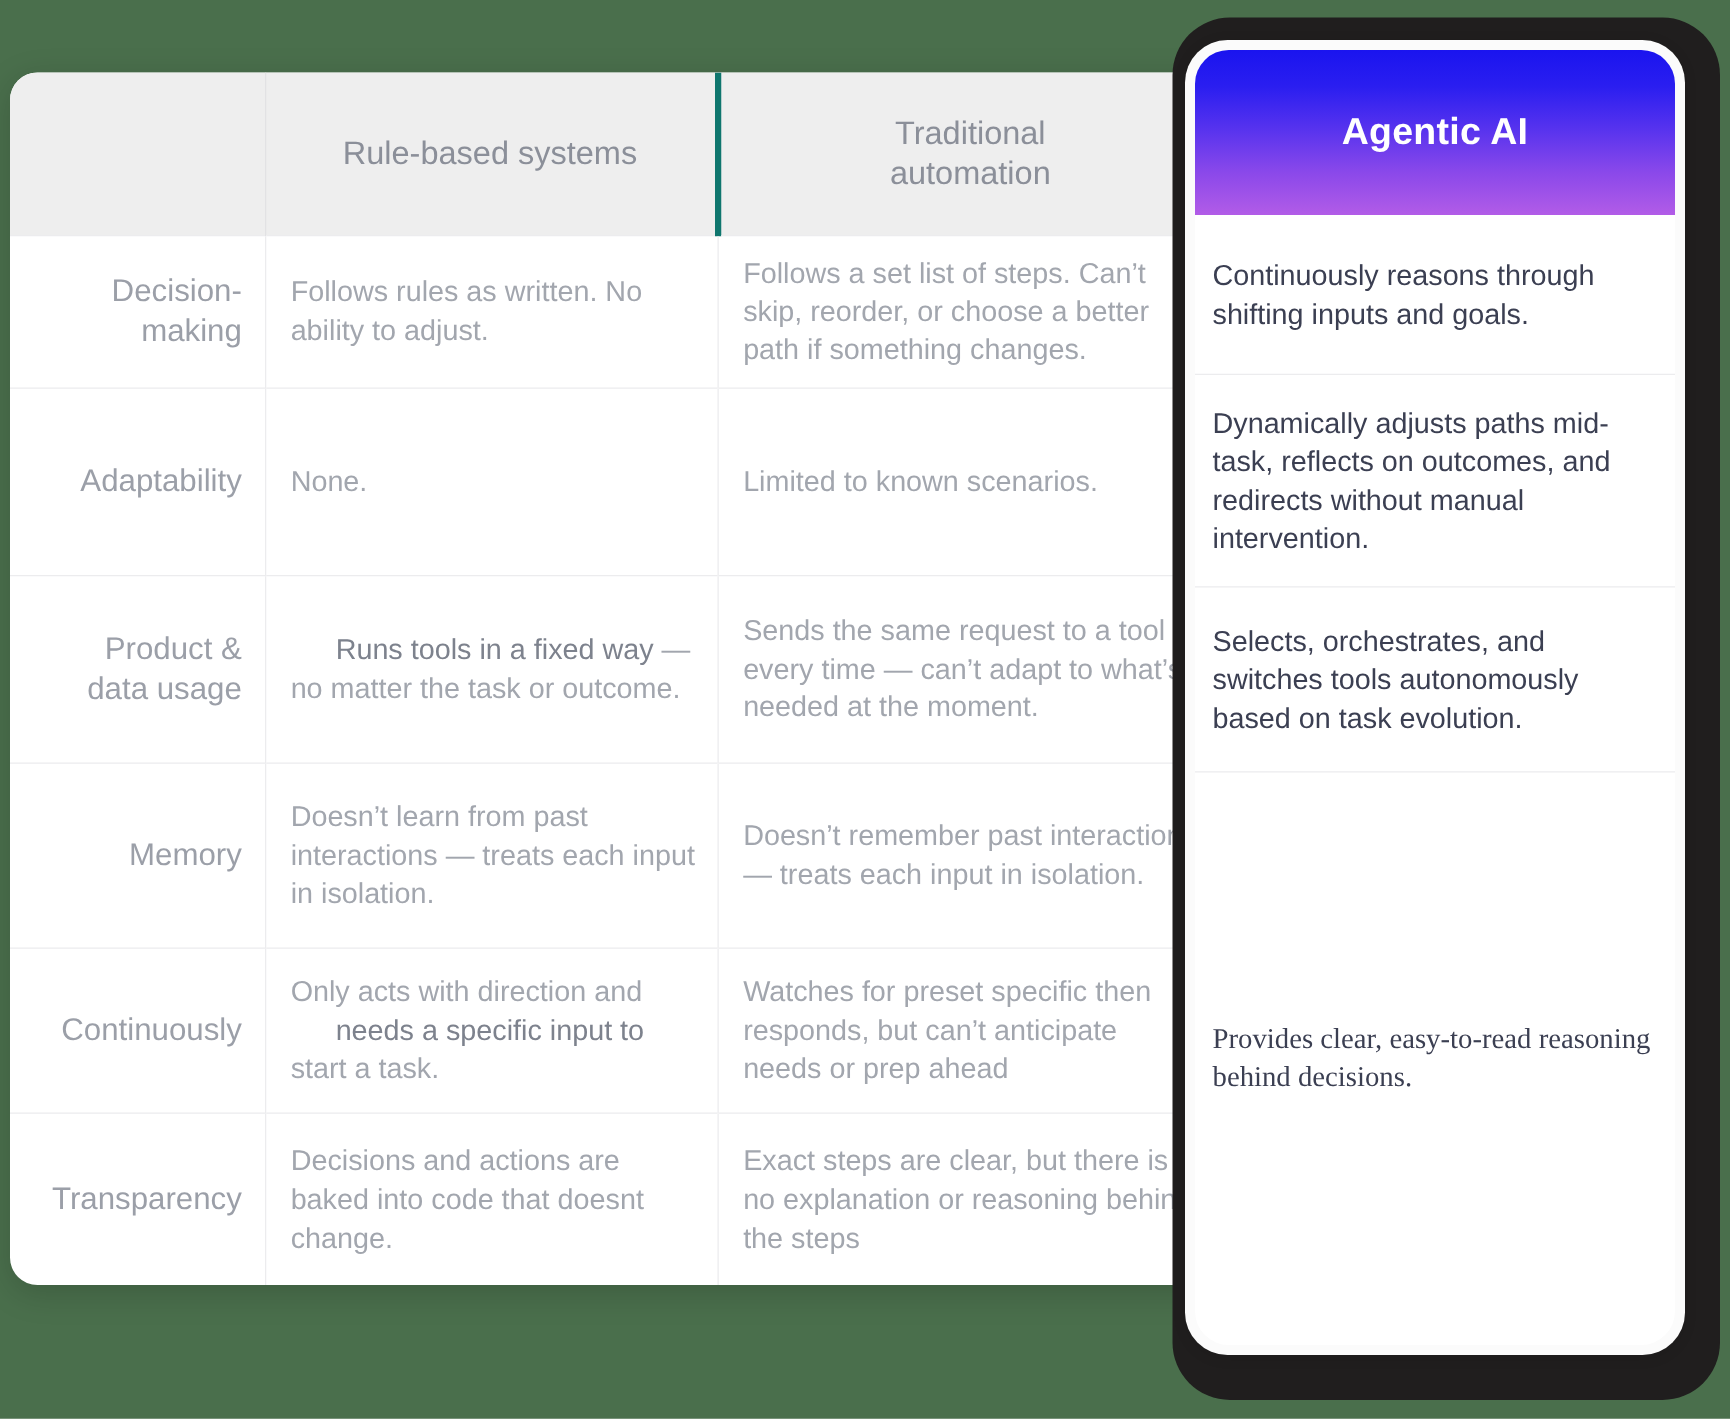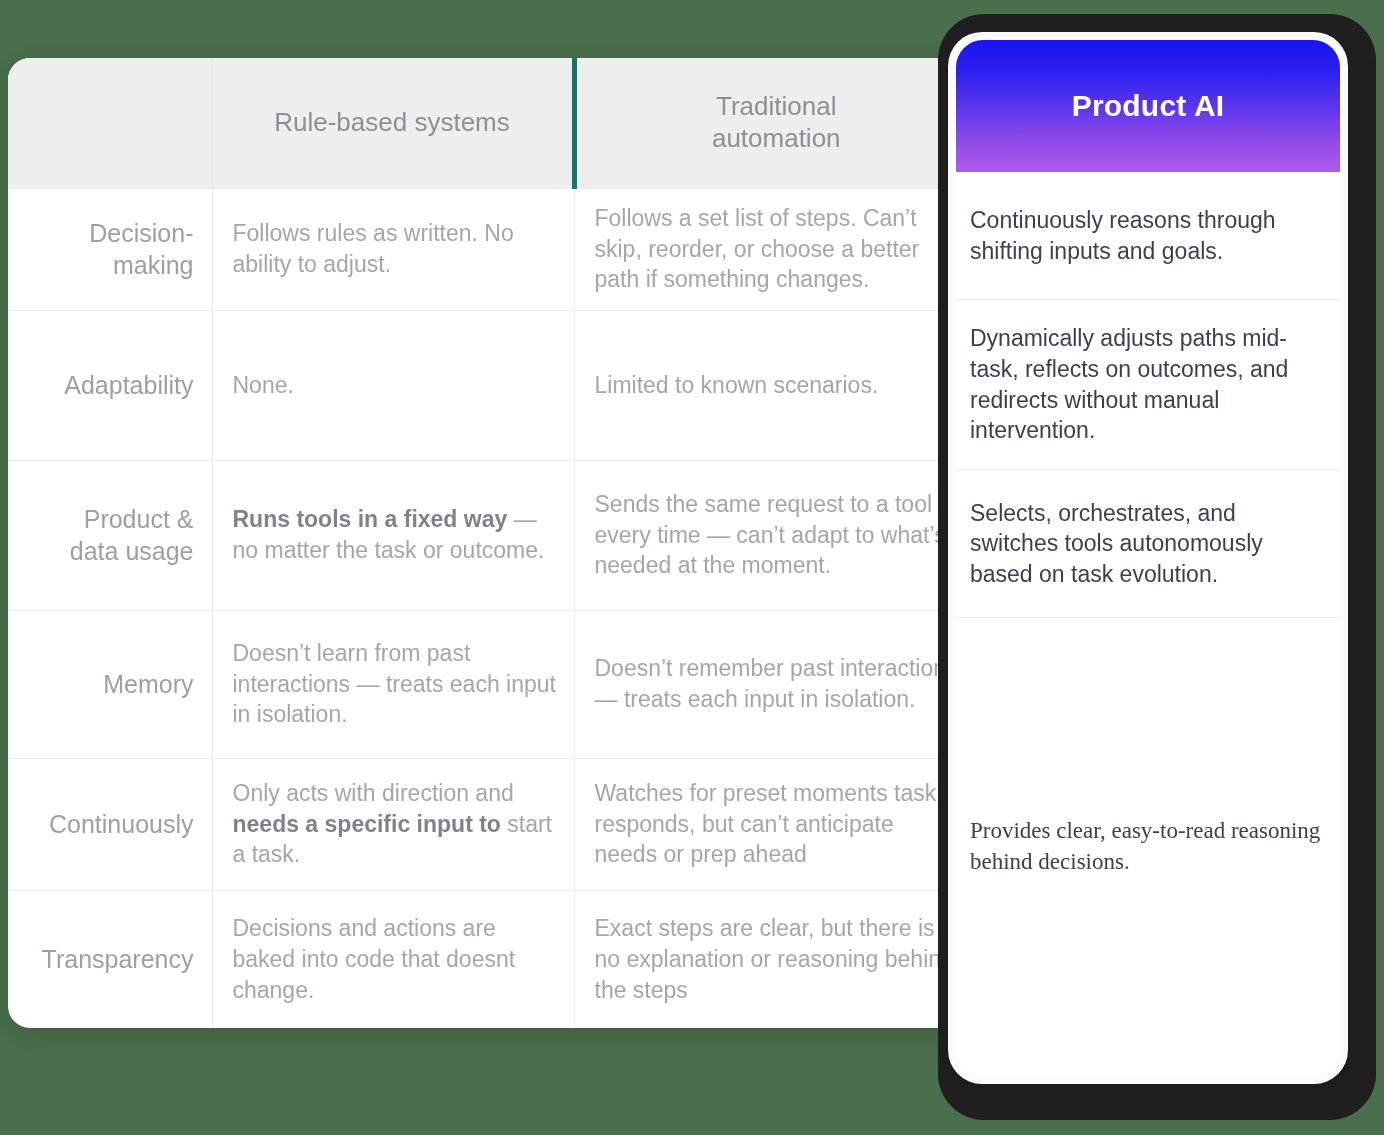--- a/index.html
+++ b/index.html
@@ -74,21 +74,22 @@
 
   .cell-body {
     padding: 10px 14px 10px 20px;
     font-size: 23px;
     line-height: 1.33;
     color: #a2a6ae;
     text-align: left;
   }
   .cell-body .strong {
     color: #7d828d;
-    font-weight: 700;
+    font-weight: 400;
+    margin-left: 36px;
   }
 
   
   #agentic-frame {
     position: absolute;
     left: 938px;
     top: 14px;
     width: 438px;
     height: 1106px;
     background: #201e1e;
@@ -201,38 +202,38 @@
 
       <tr style="height:148px">
         <td class="row-label">Memory</td>
         <td class="cell-body">Doesn’t learn from past interactions — treats each input in isolation.</td>
         <td class="cell-body">Doesn’t remember past interactions — treats each input in isolation.</td>
       </tr>
 
       <tr style="height:132px">
         <td class="row-label">Continuously</td>
         <td class="cell-body"><span>Only acts with direction and </span><span class="strong">needs a specific input to</span><span> start a task.</span></td>
-        <td class="cell-body">Watches for preset moments task responds, but can’t anticipate needs or prep ahead</td>
+        <td class="cell-body">Watches for preset specific then responds, but can’t anticipate needs or prep ahead</td>
       </tr>
 
       <tr style="height:138px">
         <td class="row-label">Transparency</td>
         <td class="cell-body">Decisions and actions are baked into code that doesnt change.</td>
         <td class="cell-body">Exact steps are clear, but there is no explanation or reasoning behind the steps</td>
       </tr>
 
     </tbody>
   </table>
 </div>
 
 <div id="agentic-frame"></div>
 
 <div id="agentic-card">
   <div id="agentic-header">
-    <span class="title">Product AI</span>
+    <span class="title">Agentic AI</span>
   </div>
   <div id="agentic-body">
     <div class="ag-cell" style="flex:0 0 128px">Continuously reasons through shifting inputs and goals.</div>
     <div class="ag-cell" style="flex:0 0 170px">Dynamically adjusts paths mid-task, reflects on outcomes, and redirects without manual intervention.</div>
     <div class="ag-cell" style="flex:0 0 148px">Selects, orchestrates, and switches tools autonomously based on task evolution.</div>
     <div class="ag-cell" style="flex:1 1 auto">Provides clear, easy-to-read reasoning behind decisions.</div>
   </div>
 </div>
 
 </body></html>

